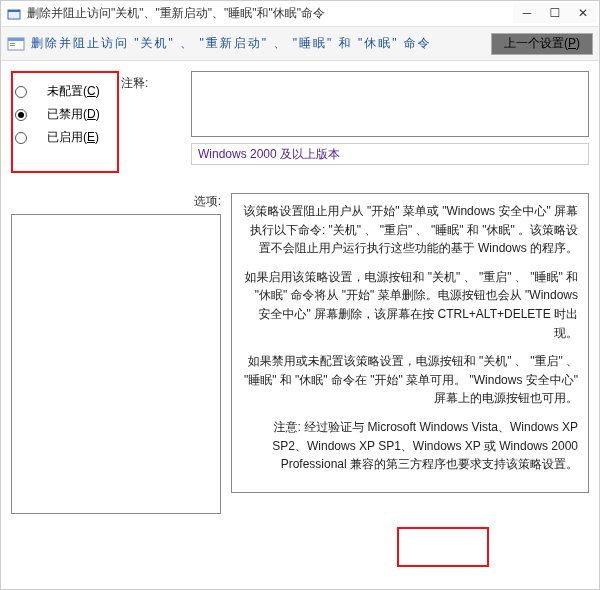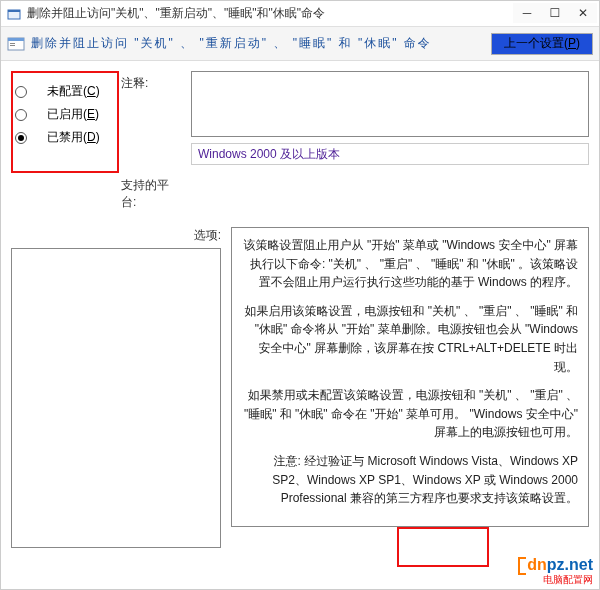--- a/index.html
+++ b/index.html
@@ -64,21 +64,21 @@
   .toolbar .tool-title {
     flex: 0 0 auto;
     color: #1a4f9c;
     font-size: 12px;
     margin-right: auto;
     letter-spacing: 2px;
   }
   .nav-btn {
     height: 22px;
     padding: 0 12px;
-    background: #1d4ed8;
+    background: #737373;
     border: 1px solid #adadad;
     font-size: 12px;
     display: inline-flex; align-items: center;
     cursor: default;
   }
   .body-area {
     position: relative;
     padding: 8px 10px 0 10px;
   }
   .row-top {
@@ -242,34 +242,33 @@
 
   <div class="body-area">
     <div class="row-top">
 
       <div class="radio-col">
         <div class="radio-item">
           <span class="radio-circle"></span>
           <span class="radio-label">未配置(<u>C</u>)</span>
         </div>
         <div class="radio-item">
-          <span class="radio-circle"></span>
-          <span class="radio-label">已启用(<u>E</u>)</span>
-        </div>
-        <div class="radio-item">
           <span class="radio-circle">
               <span class="radio-dot"></span>
             </span>
           <span class="radio-label">已禁用(<u>D</u>)</span>
         </div>
+        <div class="radio-item">
+          <span class="radio-circle"></span>
+          <span class="radio-label">已启用(<u>E</u>)</span>
+        </div>
       </div>
 
       <div class="label-col">
         <div class="lbl">注释:</div>
-        <div>支持的平台:</div>
       </div>
 
       <div class="right-col">
         <div class="comment-box"></div>
         <div class="platform-box">
           <span>Windows 2000 及以上版本</span>
         </div>
       </div>
     </div>
   </div>
@@ -285,18 +284,14 @@
         <p>如果启用该策略设置，电源按钮和 "关机" 、 "重启" 、 "睡眠" 和 "休眠" 命令将从 "开始" 菜单删除。电源按钮也会从 "Windows 安全中心" 屏幕删除，该屏幕在按 CTRL+ALT+DELETE 时出现。</p>
         <p>如果禁用或未配置该策略设置，电源按钮和 "关机" 、 "重启" 、 "睡眠" 和 "休眠" 命令在 "开始" 菜单可用。 "Windows 安全中心" 屏幕上的电源按钮也可用。</p>
         <p>注意: 经过验证与 Microsoft Windows Vista、Windows XP SP2、Windows XP SP1、Windows XP 或 Windows 2000 Professional 兼容的第三方程序也要求支持该策略设置。</p>
       </div>
     </div>
   </div>
 
   <div class="red-box red-box-1"></div>
   <div class="red-box red-box-2"></div>
 
-  <div class="watermark">
-    <span class="wm-bracket"></span><span class="br1">dn</span><span class="br2">pz</span><span class="br2">.net</span>
-    <span class="br3">电脑配置网</span>
-  </div>
 
 </div>
 
 </body></html>

